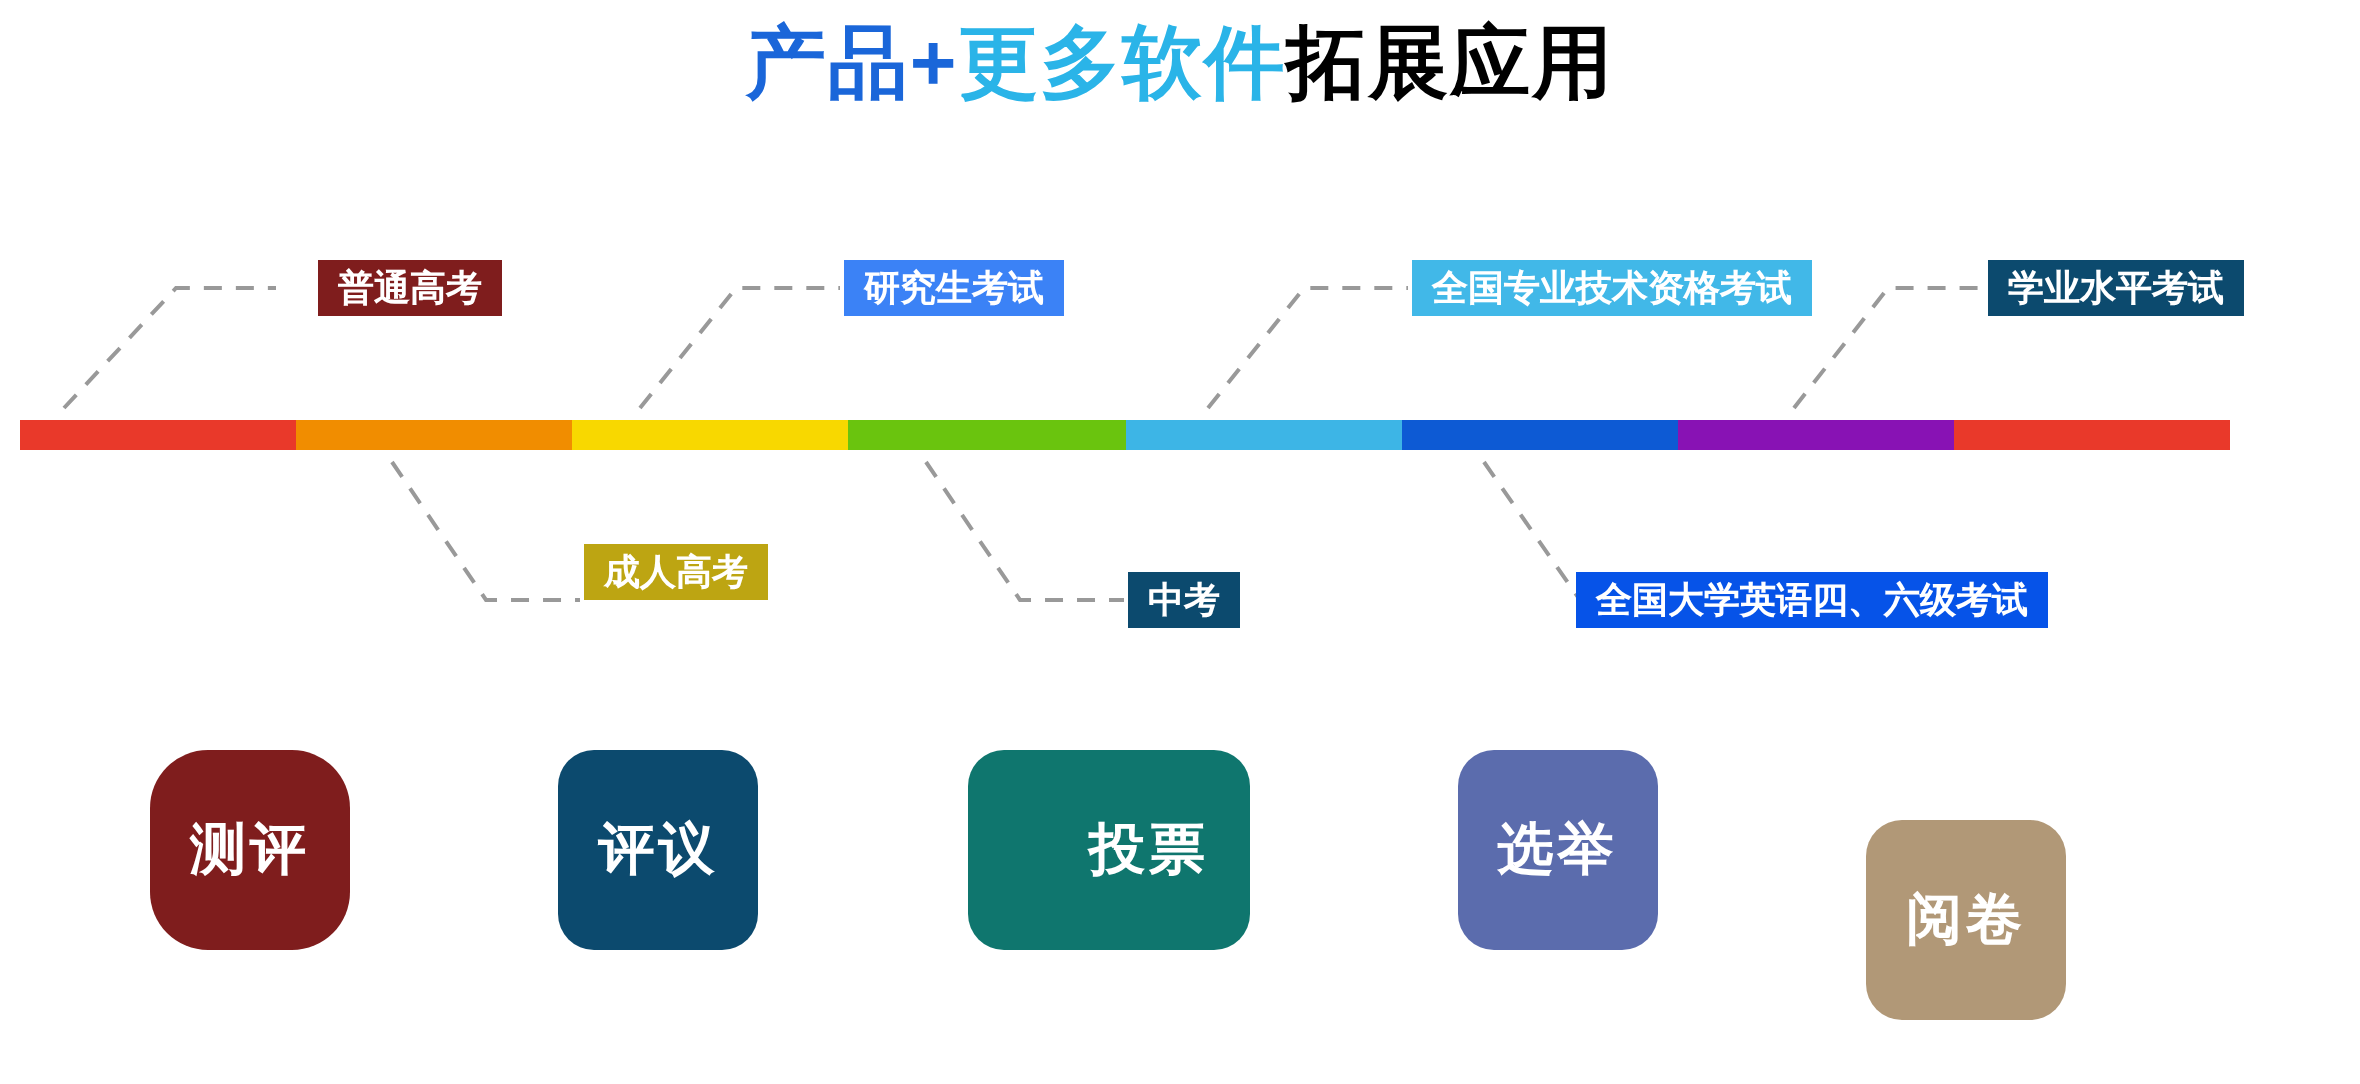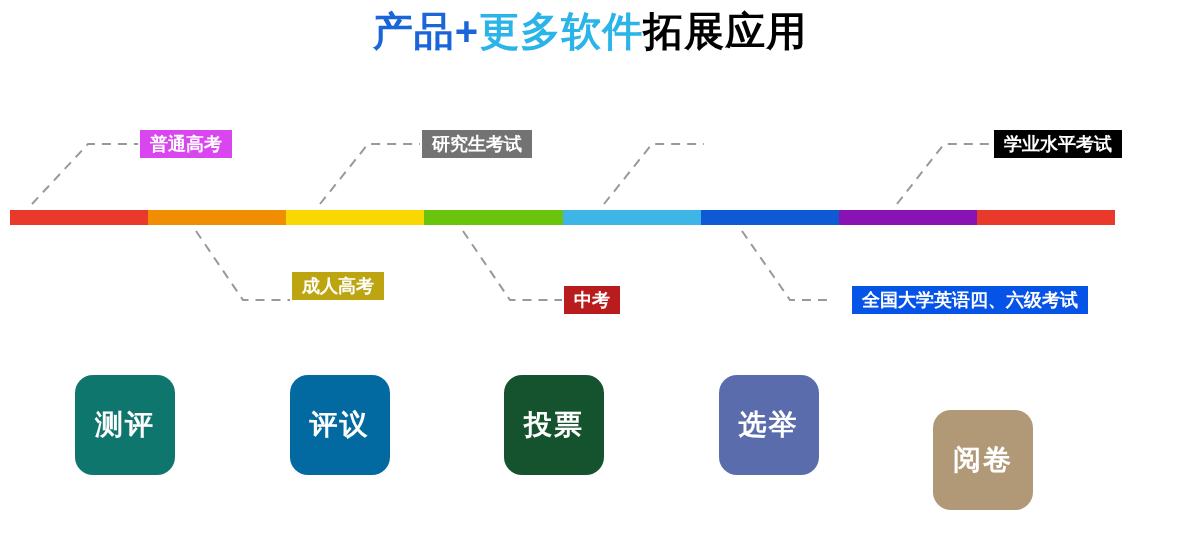--- a/index.html
+++ b/index.html
@@ -46,21 +46,21 @@
     line-height: 18px;
     padding: 5px 10px;
     white-space: nowrap;
   }
   .tl0 { left: 140px; top: 130px; }
   .tl1 { left: 422px; top: 130px; }
   .tl2 { left: 706px; top: 130px; }
   .tl3 { left: 994px; top: 130px; }
   .bl0 { left: 292px; top: 272px; }
   .bl1 { left: 564px; top: 286px; }
-  .bl2 { left: 852px; top: 286px; }
+  .bl2 { left: 788px; top: 286px; }
   .tiles {
     position: absolute;
     left: 75px;
     top: 375px;
     width: 958px;
     display: flex;
     justify-content: space-between;
   }
   .tile {
     width: 100px;
@@ -96,29 +96,30 @@
     <div class="seg" style="background-color: rgb(233, 57, 42);"></div>
     <div class="seg" style="background-color: rgb(241, 141, 0);"></div>
     <div class="seg" style="background-color: rgb(248, 216, 0);"></div>
     <div class="seg" style="background-color: rgb(106, 196, 14);"></div>
     <div class="seg" style="background-color: rgb(61, 181, 230);"></div>
     <div class="seg" style="background-color: rgb(13, 90, 212);"></div>
     <div class="seg" style="background-color: rgb(136, 18, 180);"></div>
     <div class="seg" style="background-color: rgb(233, 57, 42);"></div>
   </div>
 
-  <div class="lbl tl0" style="background-color: #d946ef;">普通高考</div>
-  <div class="lbl tl1" style="background-color: #737373;">研究生考试</div>
-  <div class="lbl tl3" style="background-color: #000000; font-family: Liberation Serif, serif;">学业水平考试</div>
+  <div class="lbl tl0" style="background-color: #7f1d1d; margin-left: 19px;">普通高考</div>
+  <div class="lbl tl1" style="background-color: #3b82f6;">研究生考试</div>
+  <div class="lbl tl2" style="background-color: rgb(65, 184, 232);">全国专业技术资格考试</div>
+  <div class="lbl tl3" style="background-color: #0c4a6e; font-family: Liberation Serif, serif;">学业水平考试</div>
 
   <div class="lbl bl0" style="background-color: rgb(189, 165, 18);">成人高考</div>
-  <div class="lbl bl1" style="background-color: #b91c1c;">中考</div>
+  <div class="lbl bl1" style="background-color: #0c4a6e;">中考</div>
   <div class="lbl bl2" style="background-color: rgb(6, 83, 232);">全国大学英语四、六级考试</div>
 
   <div class="tiles">
-    <div class="tile" style="background-color: #0f766e;">测评</div>
-    <div class="tile" style="background-color: #0369a1;">评议</div>
-    <div class="tile" style="background-color: #14532d;">投票</div>
+    <div class="tile" style="background-color: #7f1d1d; border-radius: 29px;">测评</div>
+    <div class="tile" style="background-color: #0c4a6e;">评议</div>
+    <div class="tile" style="background-color: #0f766e; padding-left: 41px;">投票</div>
     <div class="tile" style="background-color: rgb(91, 108, 173);">选举</div>
     <div class="tile" style="background-color: rgb(177, 152, 119); margin-top: 35px;">阅卷</div>
   </div>
 
 </div>
 
 </body></html>

